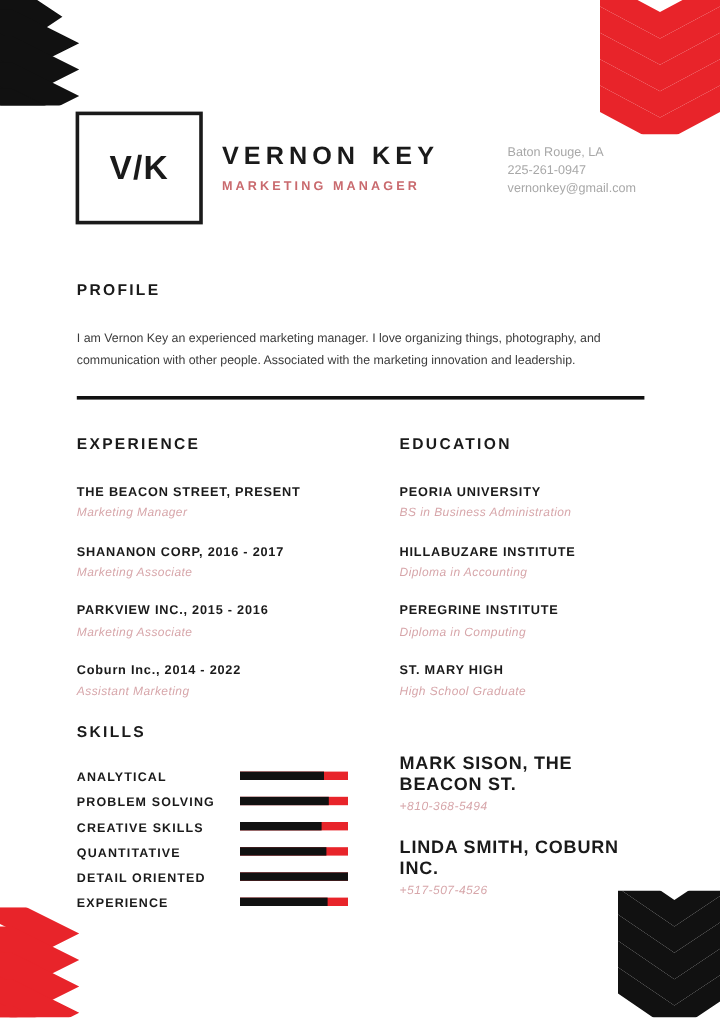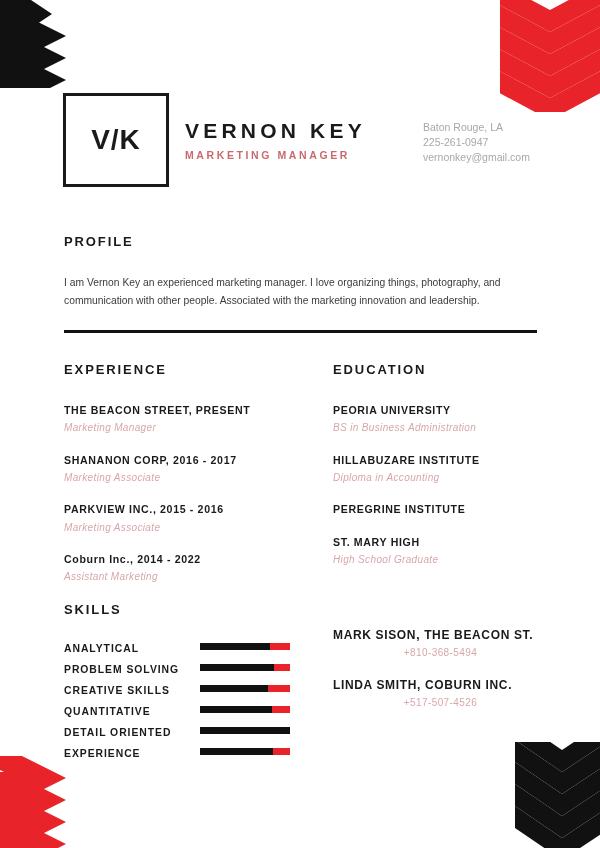--- a/index.html
+++ b/index.html
@@ -106,25 +106,25 @@
   }
   .skill-fill {
     position:absolute; left:0; top:0; height:100%;
     background:#111111;
   }
 
   
   .ref-list { margin-top:26px; }
   .ref-item { margin-bottom:20px; }
   .ref-name {
-    font-size:12px; font-weight:bold; letter-spacing:0.65px; color:#1a1a1a;
+    font-size:15px; font-weight:bold; letter-spacing:0.65px; color:#1a1a1a;
   }
   .ref-phone {
     margin-top:5px;
-    font-size:10px; letter-spacing:0.4px; color:#d7a6aa;text-align:center;
+    font-size:10px; font-style:italic; letter-spacing:0.4px; color:#d7a6aa;
   }
 </style>
 </head>
 <body>
 
 <div class="page">
 
   <div class="chev chev-tl">
     <svg width="78" height="88" viewBox="0 0 78 88" xmlns="http://www.w3.org/2000/svg">
       <g fill="#111111">
@@ -225,20 +225,21 @@
       <div class="entry">
         <div class="entry-title">PEORIA UNIVERSITY</div>
         <div class="entry-sub">BS in Business Administration</div>
       </div>
       <div class="entry">
         <div class="entry-title">HILLABUZARE INSTITUTE</div>
         <div class="entry-sub">Diploma in Accounting</div>
       </div>
       <div class="entry">
         <div class="entry-title">PEREGRINE INSTITUTE</div>
+        <div class="entry-sub">Diploma in Computing</div>
       </div>
       <div class="entry">
         <div class="entry-title">ST. MARY HIGH</div>
         <div class="entry-sub">High School Graduate</div>
       </div>
     </div>
   </div>
 
   <div class="skills-sec">
     <div class="sec-head">SKILLS</div>

